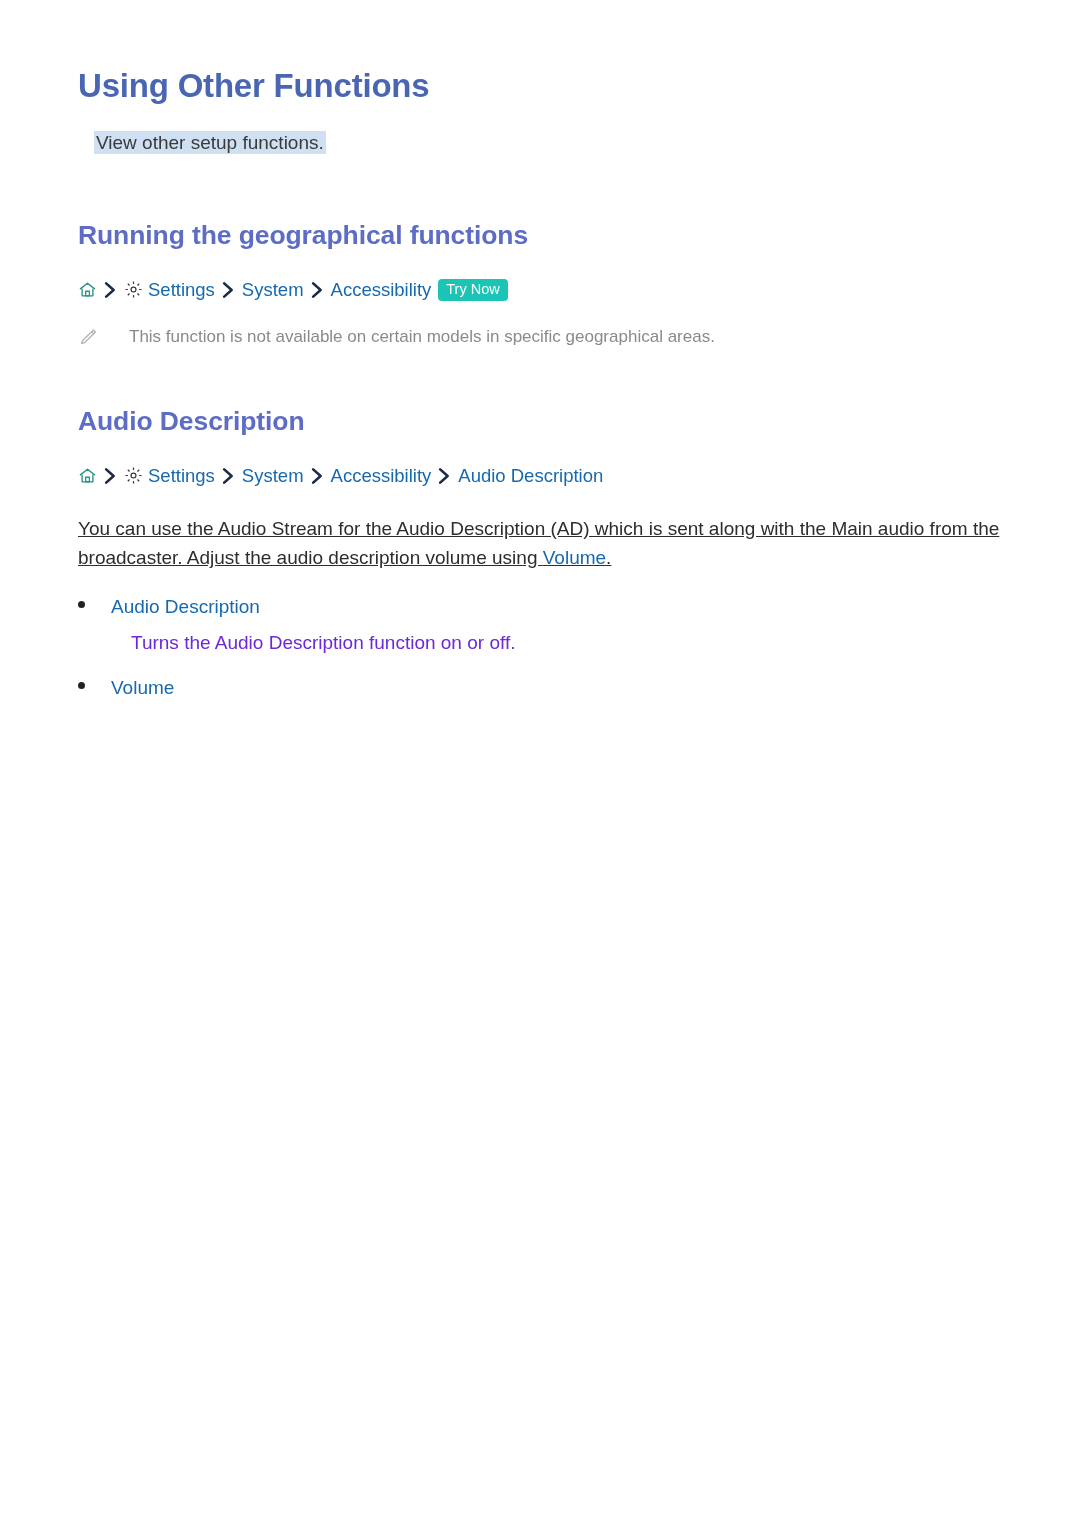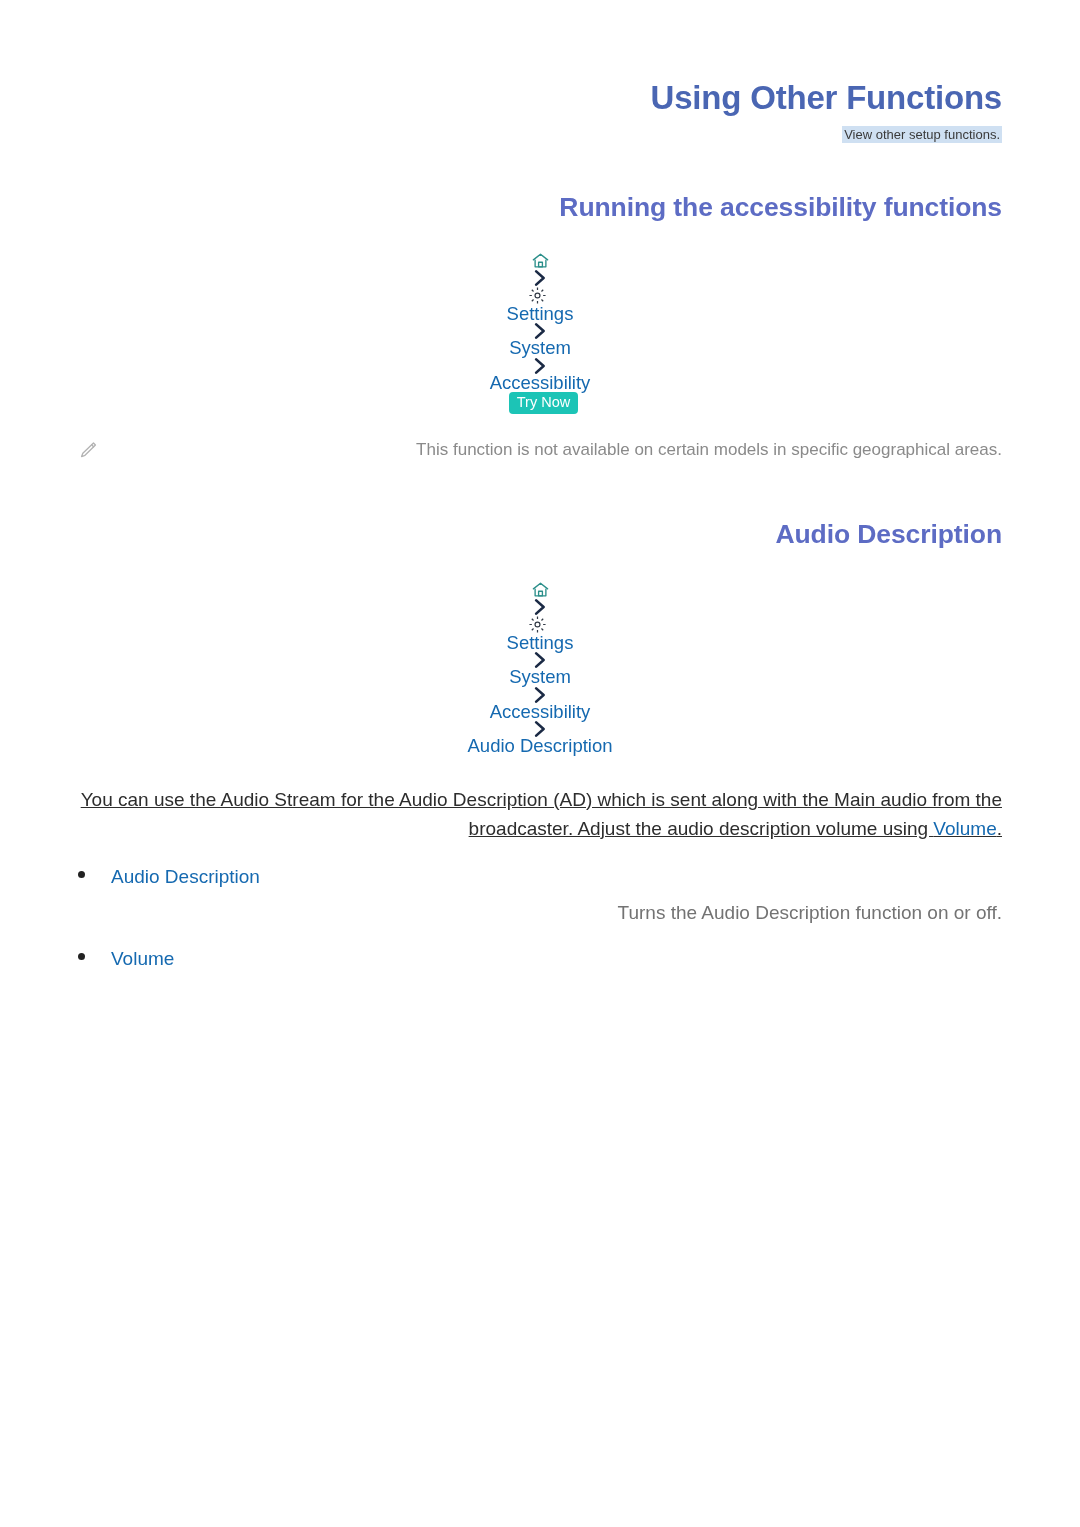--- a/index.html
+++ b/index.html
@@ -12,38 +12,37 @@
     height: 1527px;
     font-family: "Liberation Sans", sans-serif;
     -webkit-font-smoothing: antialiased;
   }
   .page {
     position: relative;
     width: 1080px;
     height: 1527px;
     background: #ffffff;
     box-sizing: border-box;
-    padding: 12px 78px;
-    text-align: right;
+    padding: 0 78px;
   }
 
   
   .doc-title {
     margin: 0;
     padding-top: 66px;
     font-size: 33px;
     font-weight: 700;
     letter-spacing: -0.2px;
     color: #4a66b3;
     line-height: 1.2;
   }
   .doc-subtitle {
-    margin: 0;
+    margin: 16px;
     padding-top: 8px;
-    font-size: 13px;
+    font-size: 19px;
     font-weight: 400;
     color: #3a3a3a;
     line-height: 1.35;
   }
   .doc-subtitle .hl {
     background: #cfe0f2;
     padding: 1px 2px;
   }
 
   .h2 {
@@ -58,21 +57,20 @@
   .h2.second { padding-top: 57px; }
 
   
   .breadcrumb {
     display: flex;
     align-items: center;
     flex-wrap: wrap;
     font-size: 18.5px;
     line-height: 1;
     color: #1569b0;
-    flex-direction: column;
   }
   .breadcrumb.bc-1 { padding-top: 27px; }
   .breadcrumb.bc-2 { padding-top: 29px; }
   .bc-crumb {
     color: #1569b0;
     font-weight: 400;
     white-space: nowrap;
   }
   .bc-sep {
     display: inline-flex;
@@ -163,33 +161,33 @@
   .bullet-label {
     font-size: 19px;
     color: #1569b0;
     line-height: 1.4;
   }
   .bullet-desc {
     margin: 0;
     padding-top: 9px;
     padding-left: 53px;
     font-size: 19px;
-    color: #737373;
+    color: #6d28d9;
     line-height: 1.4;
   }
 </style>
 </head>
 <body>
 
 <div class="page">
 
   <h1 class="doc-title">Using Other Functions</h1>
   <div class="doc-subtitle"><span class="hl">View other setup functions.</span></div>
 
-  <h2 class="h2 first">Running the accessibility functions</h2>
+  <h2 class="h2 first">Running the geographical functions</h2>
 
   <div class="breadcrumb bc-1">
     <span class="bc-home">
       <svg width="19" height="19" viewBox="0 0 24 24" fill="none" stroke="#2b8f8a" stroke-width="1.7" stroke-linejoin="round" stroke-linecap="round">
         <path d="M3 11.2 12 4l9 7.2"></path>
         <path d="M5.2 11.6V20h13.6v-8.4"></path>
         <rect x="9.6" y="14.2" width="4.8" height="5.8"></rect>
       </svg>
     </span>
     <span class="bc-sep">

